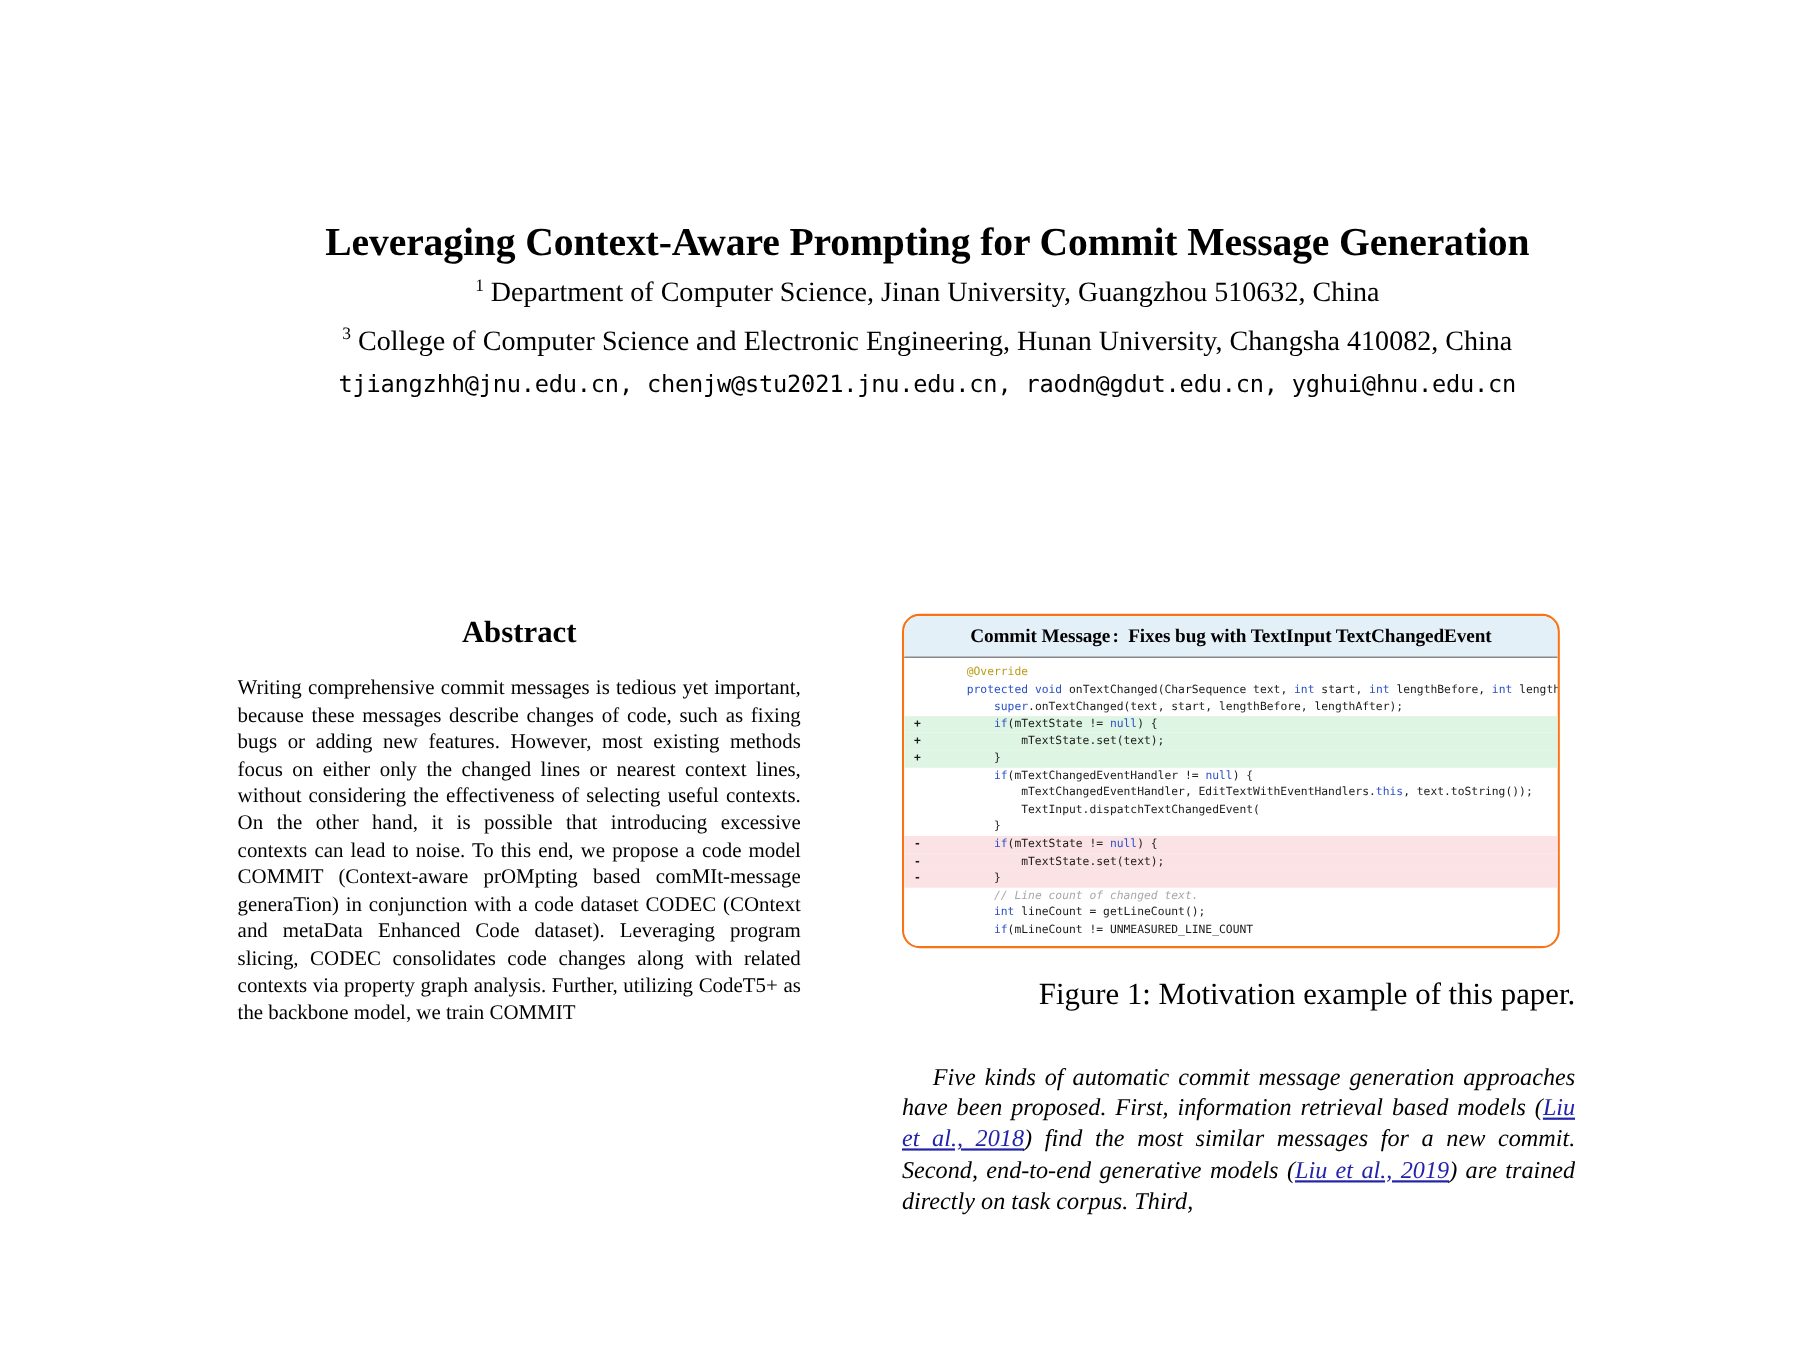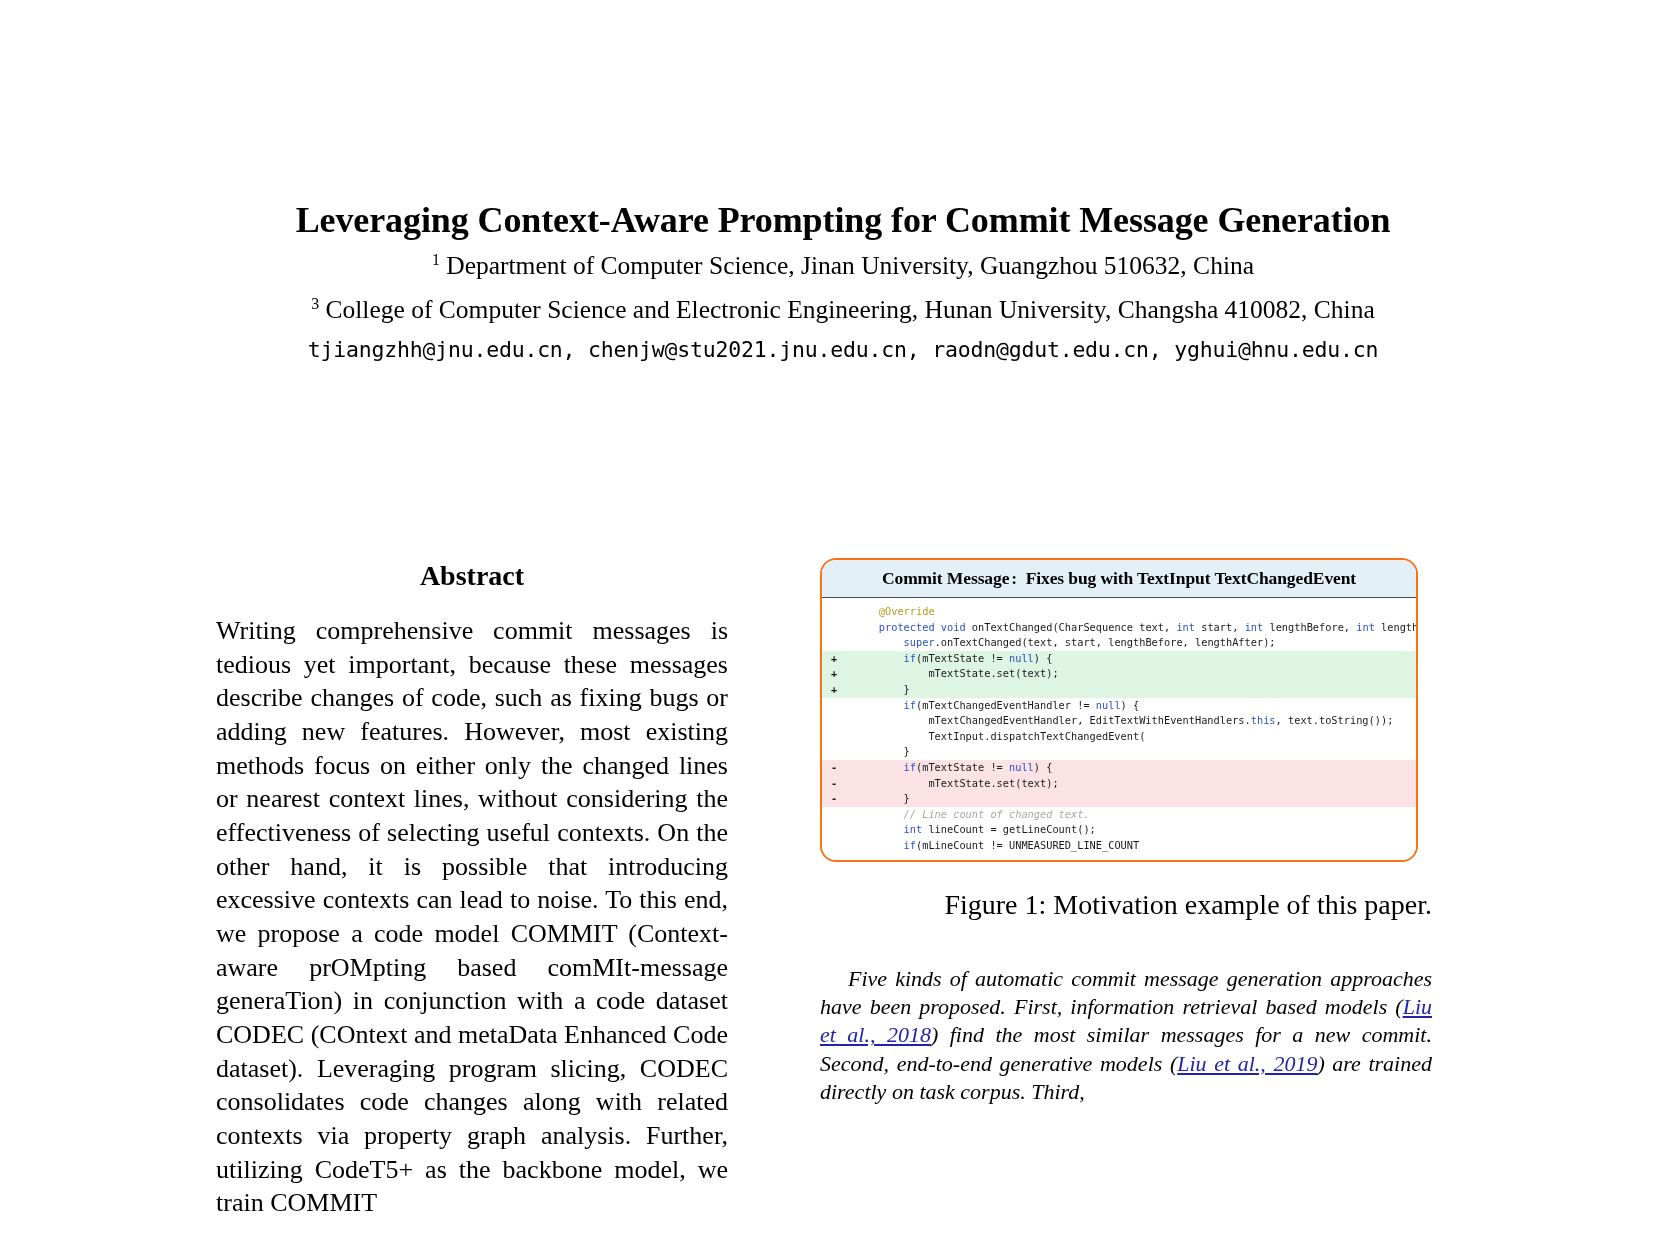--- a/index.html
+++ b/index.html
@@ -74,21 +74,21 @@
   .col-right { width: 612px; flex: none; }
 
   .abstract-heading {
     text-align: center;
     font-size: 28px;
     font-weight: bold;
     margin: 12px 0 22px 0;
   }
 
   .abstract-body {
-    font-size: 26px;
+    font-size: 19px;
     line-height: 1.295;
     text-align: justify;
     text-justify: inter-word;
     hyphens: manual;
   }
 
   
   .figure {
     margin-top: 10px;
   }

